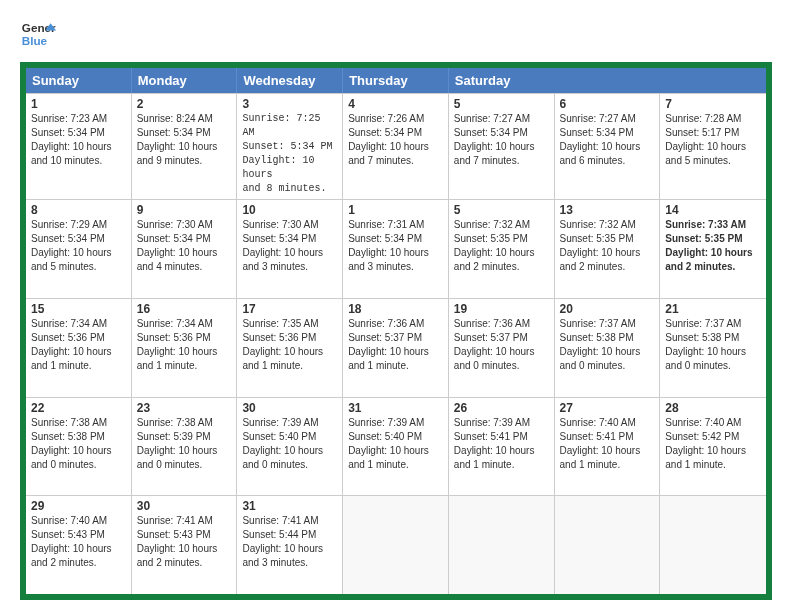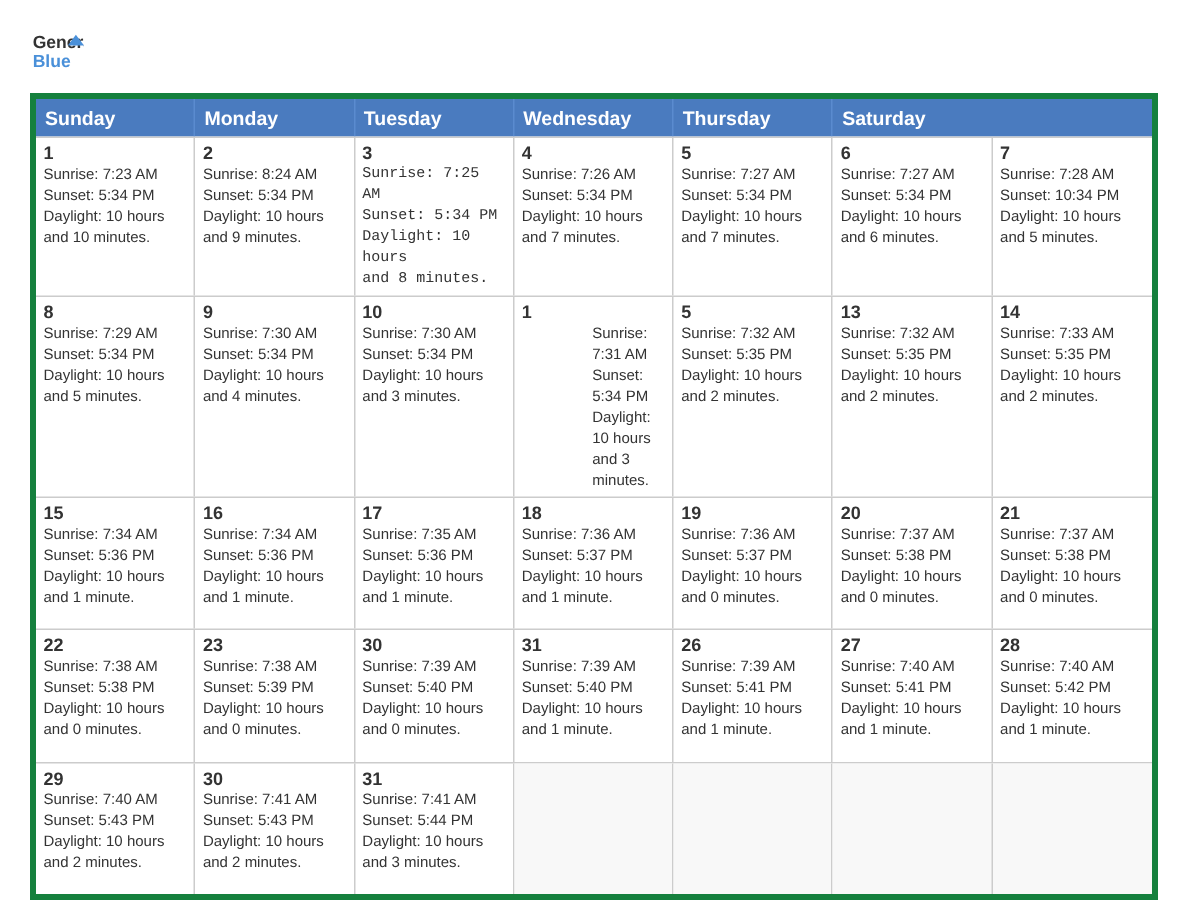--- a/index.html
+++ b/index.html
@@ -42,21 +42,21 @@
       line-height: 1.1;
     }
     .location {
       font-size: 14px;
       color: #555;
     }
     .calendar {
       flex: 1;
       display: flex;
       flex-direction: column;
-      border: 4px solid #15803d;
+      border: 6px solid #15803d;
     }
     .cal-header {
       display: grid;
       grid-template-columns: repeat(7, 1fr);
       background: #4a7bbf;
     }
     .cal-header-cell {
       color: #fff;
       font-weight: bold;
       font-size: 13px;
@@ -113,21 +113,20 @@
     <div class="title-block">
       <div class="month-title"></div>
       <div class="location"></div>
     </div>
   </div>
 
   <div class="calendar">
     <div class="cal-header" id="cal-header-row">
         <div class="cal-header-cell">Sunday</div>
         <div class="cal-header-cell">Monday</div>
-        <div class="cal-header-cell">Tuesday</div>
         <div class="cal-header-cell">Wednesday</div>
         <div class="cal-header-cell">Thursday</div>
         <div class="cal-header-cell">Saturday</div>
       </div>
     <div class="cal-body" id="cal-body">
         <div class="cal-row">
           <div class="cal-cell">
             <span class="day-num">1</span>
             <div class="day-info" style="white-space: pre-line;">Sunrise: 7:23 AM
 Sunset: 5:34 PM
@@ -165,21 +164,21 @@
           <div class="cal-cell">
             <span class="day-num">6</span>
             <div class="day-info" style="white-space: pre-line;">Sunrise: 7:27 AM
 Sunset: 5:34 PM
 Daylight: 10 hours
 and 6 minutes.</div>
           </div>
           <div class="cal-cell">
             <span class="day-num">7</span>
             <div class="day-info" style="white-space: pre-line;">Sunrise: 7:28 AM
-Sunset: 10:34 PM
+Sunset: 5:17 PM
 Daylight: 10 hours
 and 5 minutes.</div>
           </div>
         </div>
         <div class="cal-row">
           <div class="cal-cell">
             <span class="day-num">8</span>
             <div class="day-info" style="white-space: pre-line;">Sunrise: 7:29 AM
 Sunset: 5:34 PM
 Daylight: 10 hours
@@ -194,42 +193,42 @@
           </div>
           <div class="cal-cell">
             <span class="day-num">10</span>
             <div class="day-info" style="white-space: pre-line;">Sunrise: 7:30 AM
 Sunset: 5:34 PM
 Daylight: 10 hours
 and 3 minutes.</div>
           </div>
           <div class="cal-cell">
             <span class="day-num">1</span>
-            <div class="day-info" style="white-space: pre-line; margin-left: 47px;">Sunrise: 7:31 AM
+            <div class="day-info" style="white-space: pre-line;">Sunrise: 7:31 AM
 Sunset: 5:34 PM
 Daylight: 10 hours
 and 3 minutes.</div>
           </div>
           <div class="cal-cell">
             <span class="day-num">5</span>
             <div class="day-info" style="white-space: pre-line;">Sunrise: 7:32 AM
 Sunset: 5:35 PM
 Daylight: 10 hours
 and 2 minutes.</div>
           </div>
           <div class="cal-cell">
             <span class="day-num">13</span>
             <div class="day-info" style="white-space: pre-line;">Sunrise: 7:32 AM
 Sunset: 5:35 PM
 Daylight: 10 hours
 and 2 minutes.</div>
           </div>
           <div class="cal-cell">
             <span class="day-num">14</span>
-            <div class="day-info" style="white-space: pre-line;">Sunrise: 7:33 AM
+            <div class="day-info" style="white-space: pre-line; font-weight: bold;">Sunrise: 7:33 AM
 Sunset: 5:35 PM
 Daylight: 10 hours
 and 2 minutes.</div>
           </div>
         </div>
         <div class="cal-row">
           <div class="cal-cell">
             <span class="day-num">15</span>
             <div class="day-info" style="white-space: pre-line;">Sunrise: 7:34 AM
 Sunset: 5:36 PM

